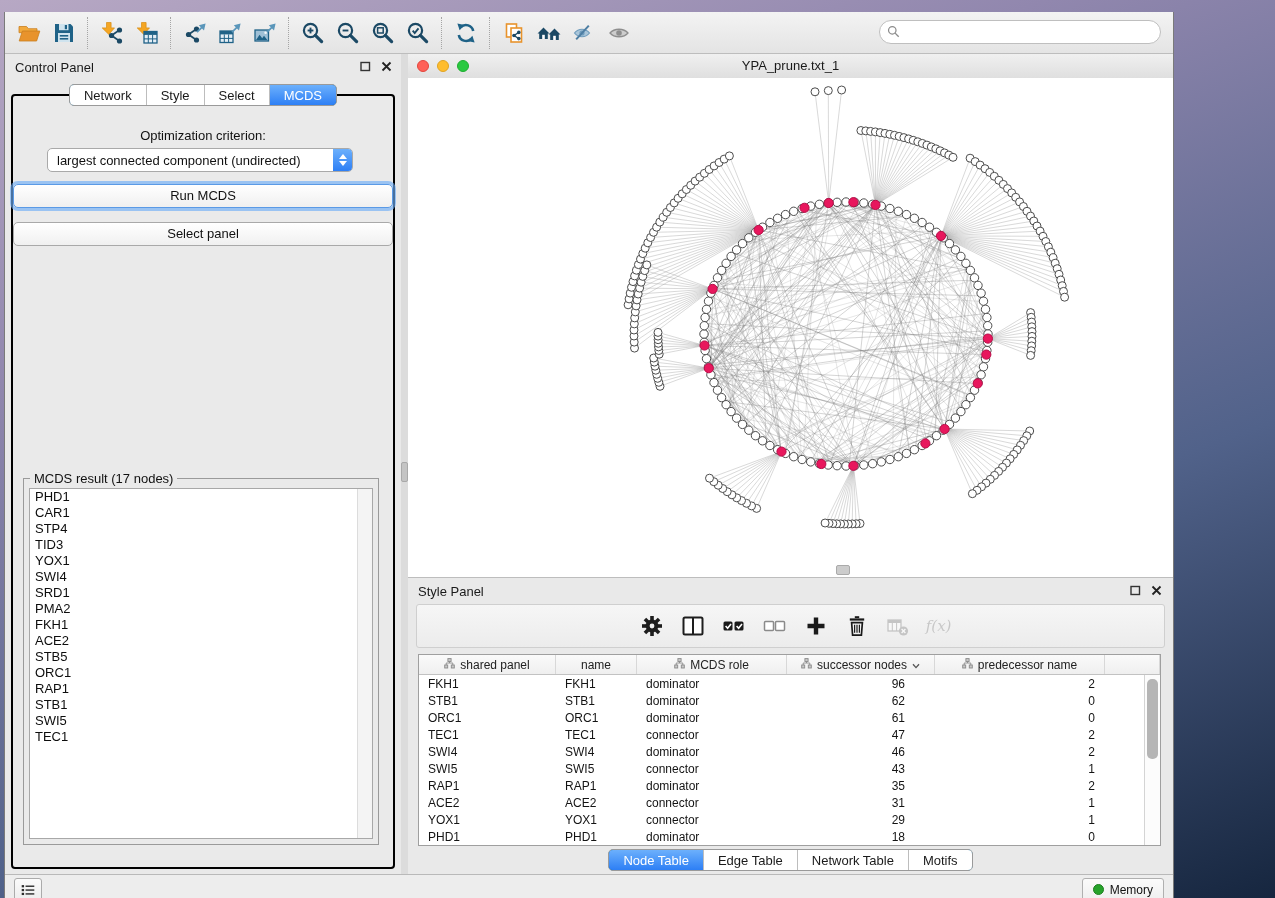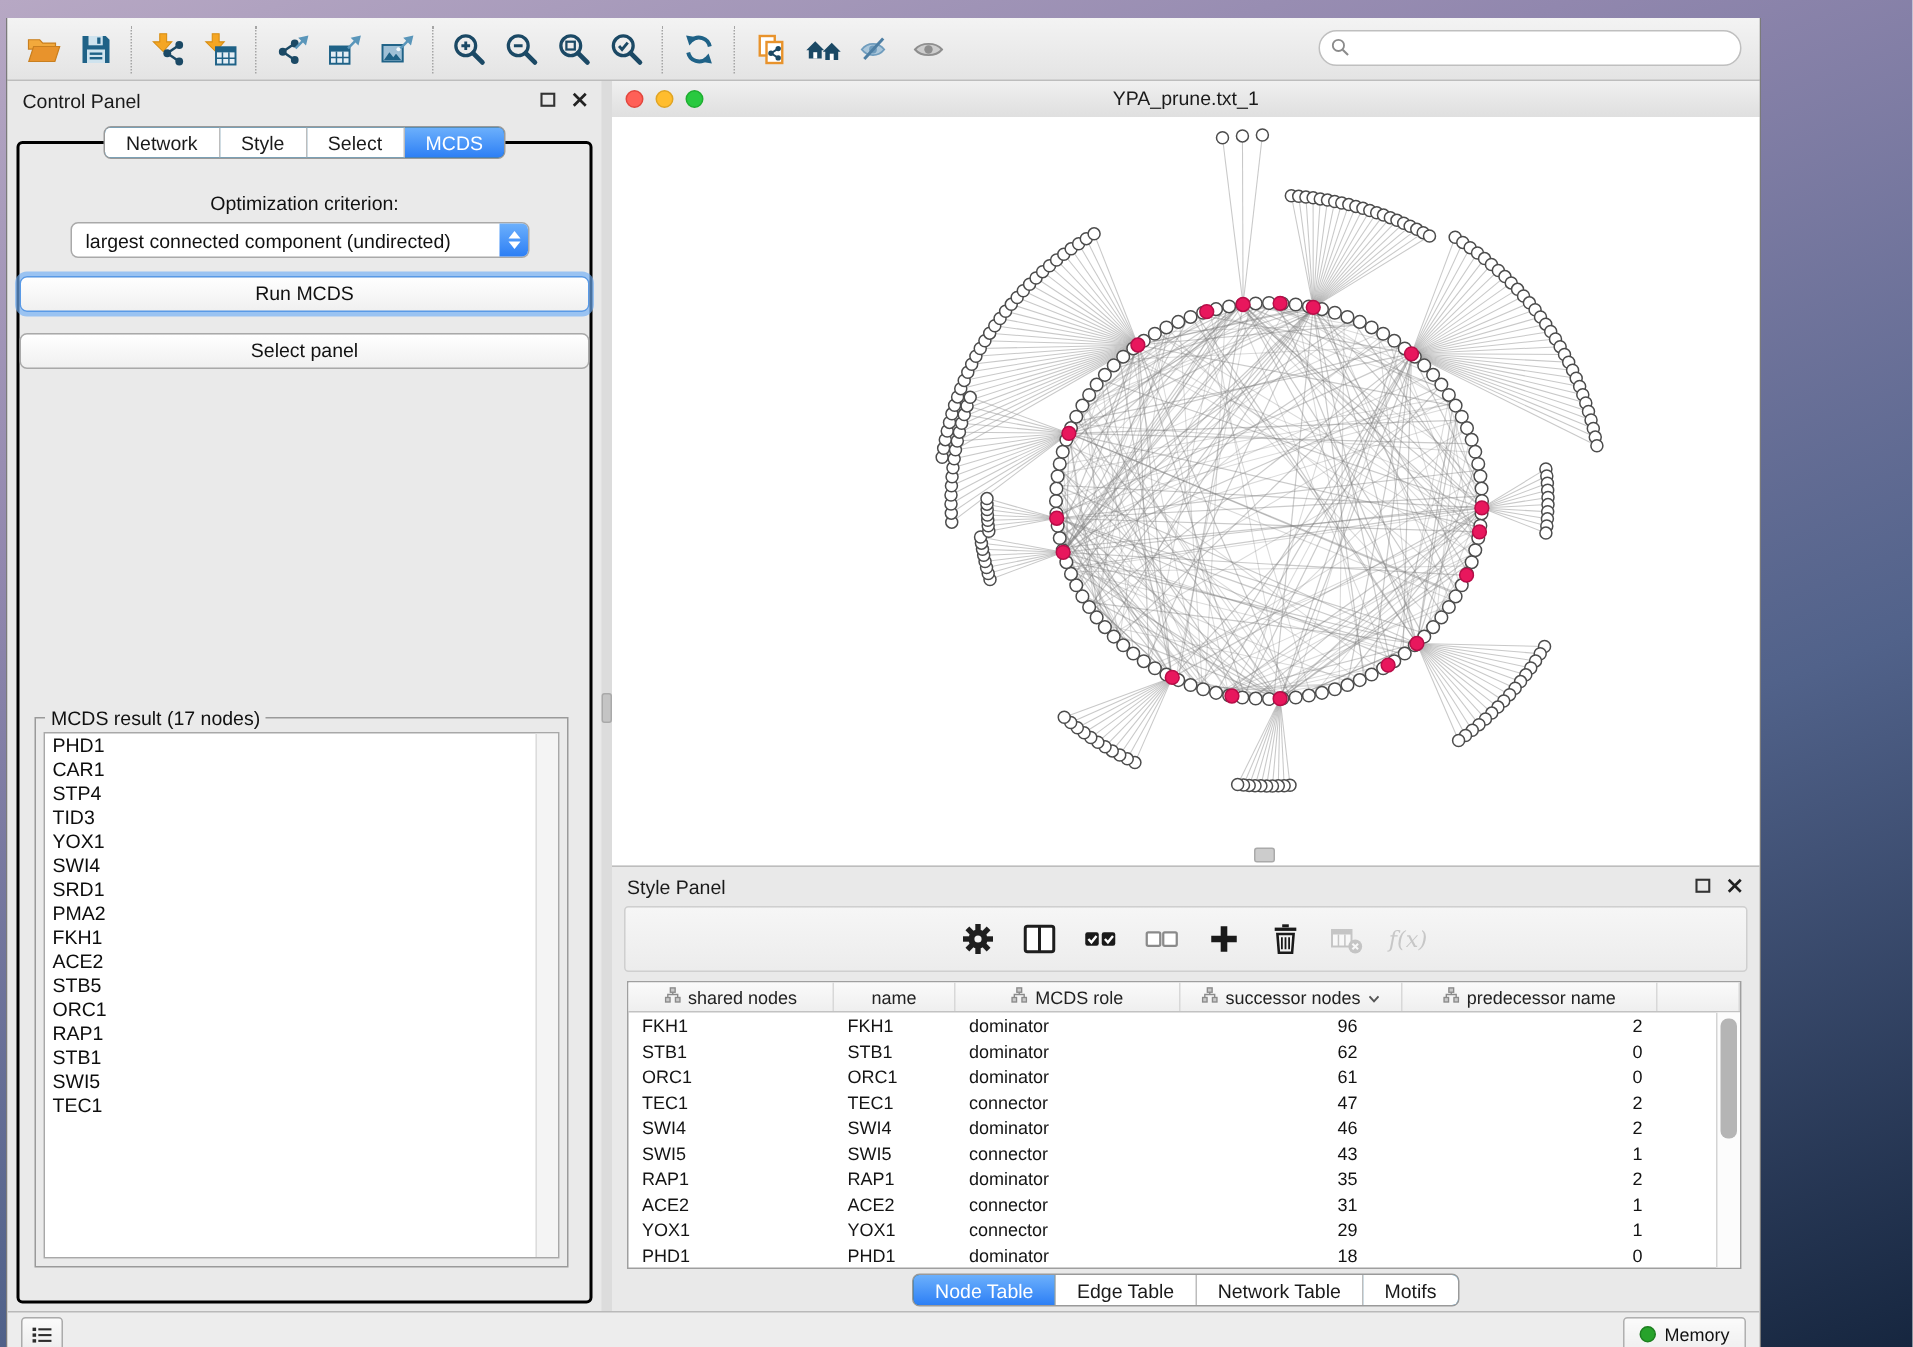--- a/index.html
+++ b/index.html
@@ -1158,21 +1158,21 @@
             </div>
           <div class="tp-table">
             <div class="tbl-head" id="tbl-head">
                 <div class="th">
                   <span><svg width="11" height="11" viewBox="0 0 11 11">
                       <rect x="3.9" y=".6" width="3.2" height="2.9" fill="#c9c9c9" stroke="#8a8a8a" stroke-width=".9"></rect>
                       <path d="M5.5 3.5 V5 M2.2 7 V5 H8.8 V7" fill="none" stroke="#8a8a8a" stroke-width=".9"></path>
                       <rect x=".7" y="7" width="3" height="3" fill="#c9c9c9" stroke="#8a8a8a" stroke-width=".9"></rect>
                       <rect x="7.3" y="7" width="3" height="3" fill="#c9c9c9" stroke="#8a8a8a" stroke-width=".9"></rect>
                     </svg></span>
-                  <span>shared nodes</span>
+                  <span>shared panel</span>
                 </div>
                 <div class="th">
                   <span>name</span>
                 </div>
                 <div class="th">
                   <span><svg width="11" height="11" viewBox="0 0 11 11">
                       <rect x="3.9" y=".6" width="3.2" height="2.9" fill="#c9c9c9" stroke="#8a8a8a" stroke-width=".9"></rect>
                       <path d="M5.5 3.5 V5 M2.2 7 V5 H8.8 V7" fill="none" stroke="#8a8a8a" stroke-width=".9"></path>
                       <rect x=".7" y="7" width="3" height="3" fill="#c9c9c9" stroke="#8a8a8a" stroke-width=".9"></rect>
                       <rect x="7.3" y="7" width="3" height="3" fill="#c9c9c9" stroke="#8a8a8a" stroke-width=".9"></rect>

